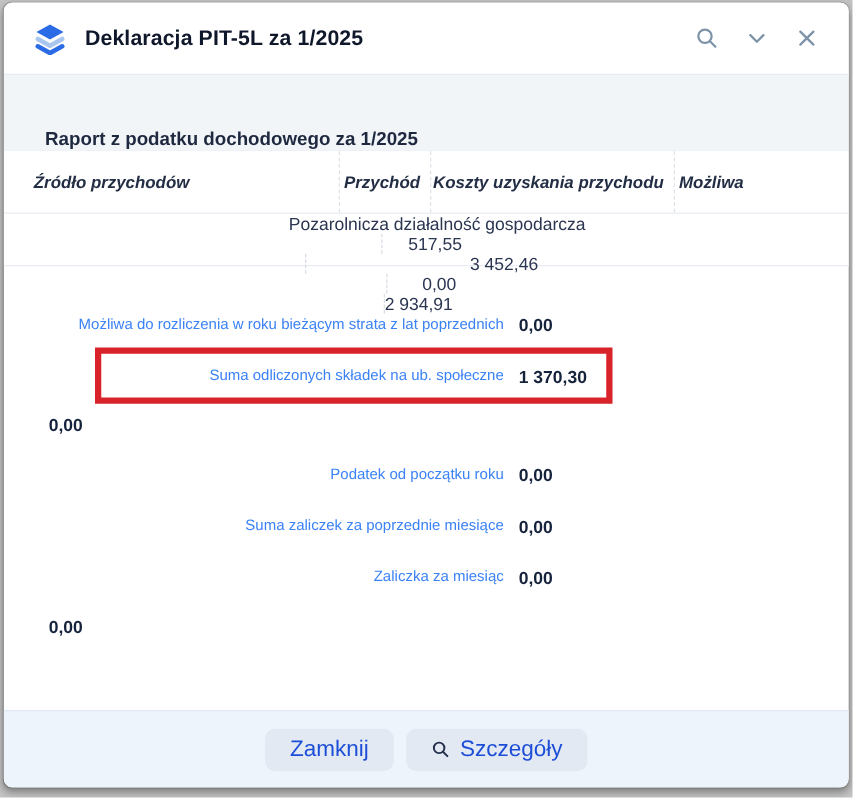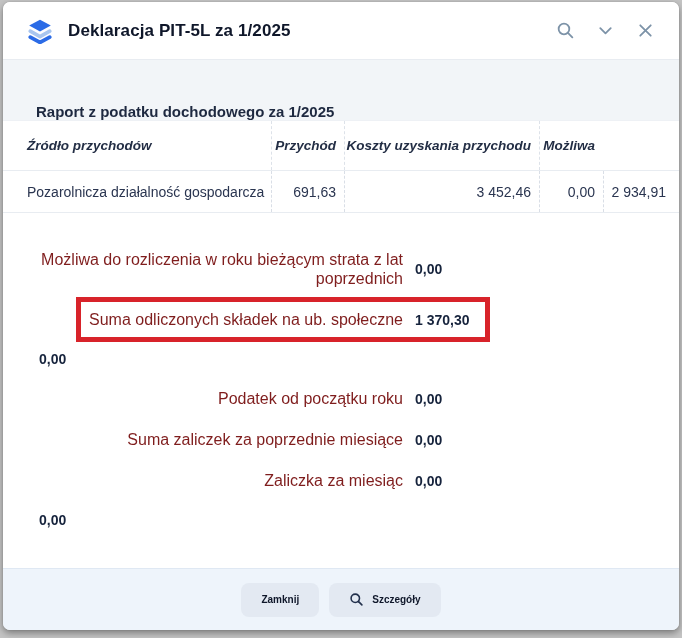--- a/index.html
+++ b/index.html
@@ -34,54 +34,54 @@
     flex:0 0 60px;background:#f2f5f8;display:flex;align-items:flex-end;
     padding:0 33px;border-bottom:1px solid #eef1f5;
   }
   .section-head .txt{font-size:15px;font-weight:bold;color:#1e2940;}
 
   
   .thead{display:flex;align-items:center;height:49px;background:#fff;}
   .thead .cell{font-size:13.5px;font-weight:bold;color:#232e45;font-style:italic;}
   .trow{
     display:flex;align-items:center;height:41px;background:#fff;
-    border-top:1px solid #e8ecf1;border-bottom:1px solid #e8ecf1;
+    border-top:1px solid #e8ecf1;border-bottom:1px solid #e8ecf1;flex-direction:column;
   }
   .trow .cell{font-size:14px;color:#2a3550;}
   .cell{box-sizing:border-box;height:100%;display:flex;align-items:center;}
   .c1{width:268px;padding-left:24px;justify-content:flex-start;}
   .c2{width:73px;justify-content:flex-end;padding-right:8px;border-left:1px dashed #d9dee6;}
   .c3{width:195px;justify-content:flex-end;padding-right:8px;border-left:1px dashed #d9dee6;}
   .c4{width:64px;justify-content:flex-end;padding-right:8px;border-left:1px dashed #d9dee6;}
   .c5{flex:1;justify-content:flex-end;padding-right:13px;border-left:1px dashed #d9dee6;}
   .thead .c2,.thead .c3,.thead .c4,.thead .c5{border-left:1px dashed #dde2e9;}
 
   
   .summary{padding:37px 0 0 24px;}
   .pair{display:flex;align-items:center;margin-bottom:22px;position:relative;}
   .pair .label{
-    width:376px;text-align:right;font-size:16px;line-height:19px;color:#7f1d1d;
+    width:376px;text-align:right;font-size:12px;line-height:19px;color:#3b82f6;
   }
   .pair .value{
     margin-left:12px;font-size:14px;font-weight:bold;color:#16233c;white-space:nowrap;
   }
   .pair .red-frame{
     position:absolute;left:49px;top:-13px;width:404px;height:35px;
     border:5px solid #d8232a;pointer-events:none;
   }
 
   
   .footer{
     margin-top:auto;flex:0 0 61px;background:#eef4fb;border-top:1px solid #dfe8f3;
     display:flex;align-items:center;justify-content:center;gap:10px;
   }
   .btn{
     height:34px;padding:0 20px;background:#e3e9f2;border:none;border-radius:8px;
-    font-family:"Liberation Sans", sans-serif;font-size:10px;font-weight:bold;
-    color:#0f172a;display:flex;align-items:center;gap:8px;cursor:pointer;
+    font-family:"Liberation Sans", sans-serif;font-size:18px;font-weight:normal;
+    color:#1d4ed8;display:flex;align-items:center;gap:8px;cursor:pointer;
   }
   .btn svg{display:block;}
 </style>
 </head>
 <body>
 
 <div class="window">
 
   <div class="titlebar">
     <svg class="app-icon" viewBox="0 0 24 24" fill="none">
@@ -111,21 +111,21 @@
 
   <div class="thead">
     <div class="cell c1">Źródło przychodów</div>
     <div class="cell c2">Przychód</div>
     <div class="cell c3">Koszty uzyskania przychodu</div>
     <div class="cell c4">Możliwa</div>
   </div>
 
   <div class="trow">
     <div class="cell c1">Pozarolnicza działalność gospodarcza</div>
-    <div class="cell c2">691,63</div>
+    <div class="cell c2">517,55</div>
     <div class="cell c3">3 452,46</div>
     <div class="cell c4">0,00</div>
     <div class="cell c5">2 934,91</div>
   </div>
 
   <div class="summary">
     <div class="pair">
       <div class="label">Możliwa do rozliczenia w roku bieżącym strata z lat poprzednich</div>
       <div class="value">0,00</div>
     </div>

